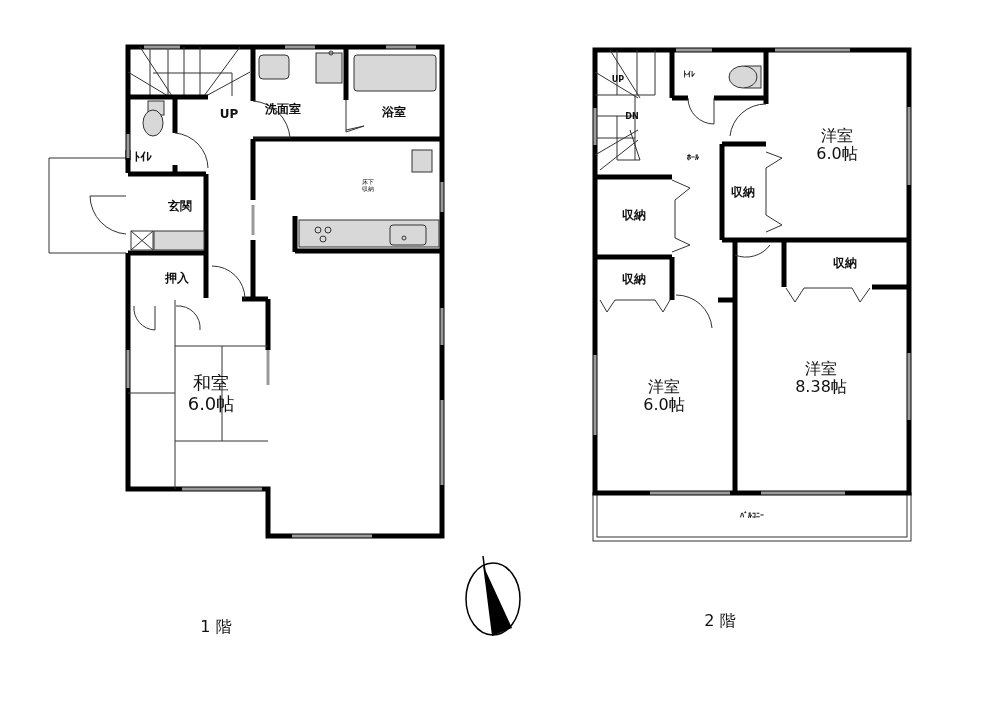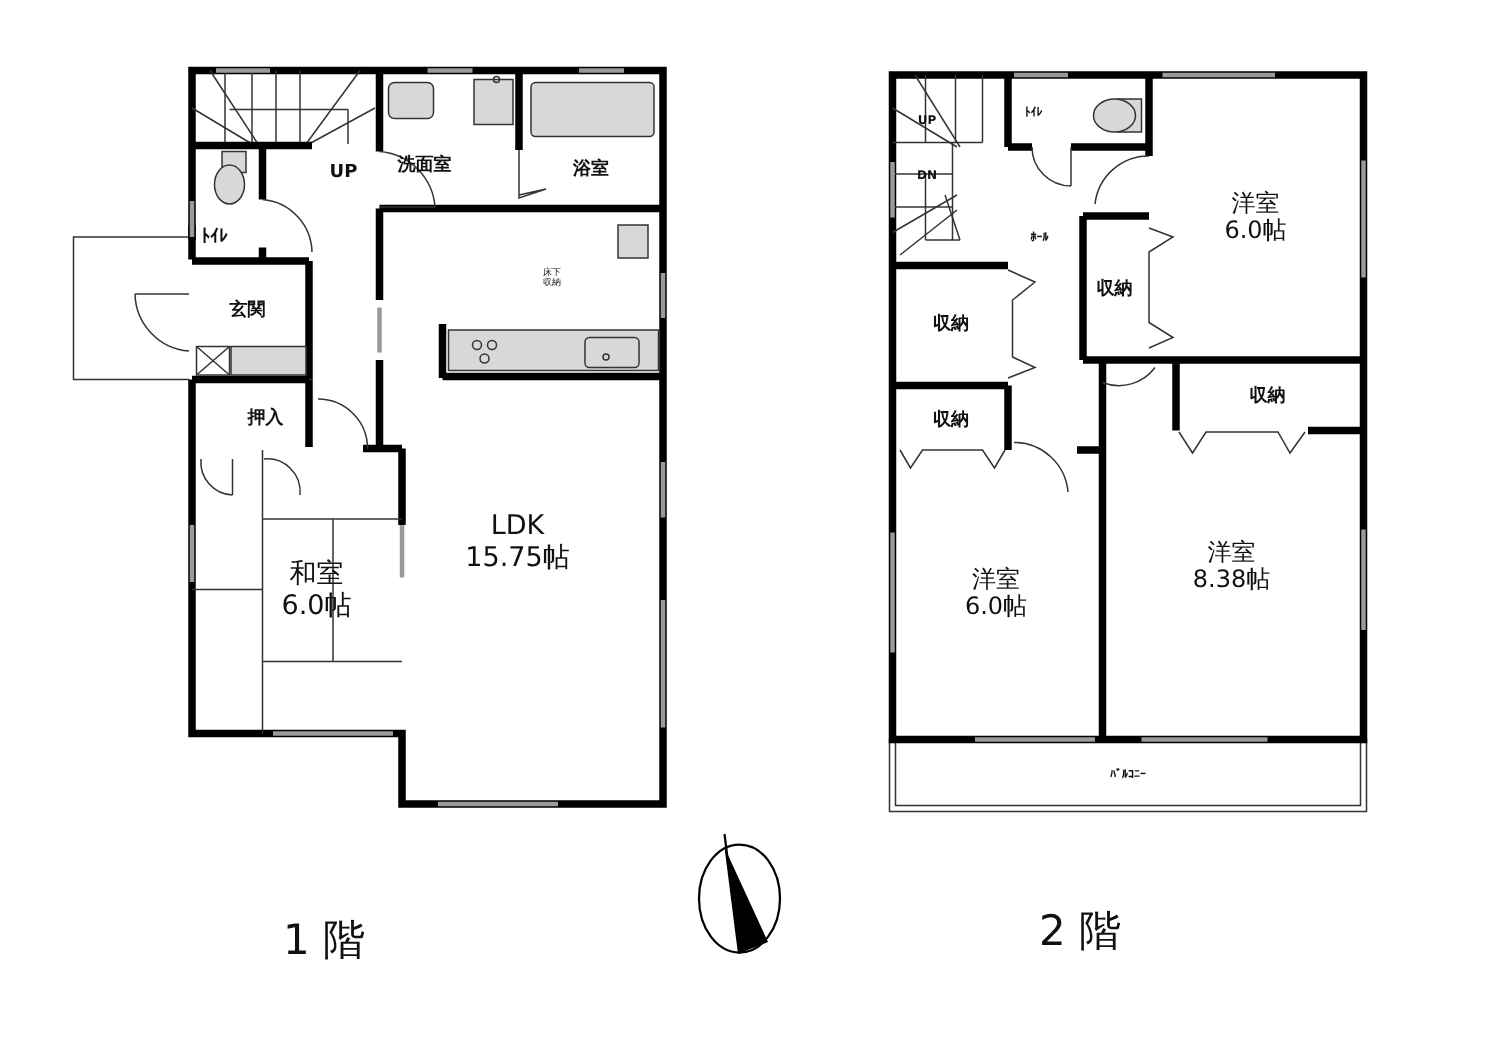--- a/index.html
+++ b/index.html
@@ -3,21 +3,21 @@
 <meta charset="utf-8">
 <style>
   html,body{margin:0;padding:0;background:#fff;}
   #stage{position:relative;width:1000px;height:706px;overflow:hidden;background:#fff;font-family:"DejaVu Sans","Liberation Sans",sans-serif;}
   svg{position:absolute;left:0;top:0;}
   .lbl{position:absolute;color:#111;white-space:nowrap;transform:translate(-50%,-50%);text-align:center;line-height:1.15;}
   .s{font-size:12px;font-weight:bold;}
   .xs{font-size:8px;font-weight:bold;}
   .m{font-size:18px;}
   .big{font-size:16px;}
-  .floor{font-size:28px;}
+  .floor{font-size:16px;}
   .ss{font-size:6px;}
 </style>
 </head>
 <body>
 
 <div id="stage">
 <svg width="1000" height="706" viewBox="0 0 1000 706">
 
   <g fill="none" stroke="#000">
 
@@ -190,38 +190,34 @@
     <ellipse cx="493" cy="599" rx="27" ry="36" fill="none" stroke="#000" stroke-width="1.5"></ellipse>
     <polygon points="483,565 492,636 512,628" fill="#000"></polygon>
     <line x1="483" y1="556" x2="485" y2="572" stroke="#000" stroke-width="1.5"></line>
   </g>
 </svg>
 
 <span class="lbl s" style="left:229px;top:115px">UP</span>
 <span class="lbl s" style="left:283px;top:110px">洗面室</span>
 <span class="lbl s" style="left:394px;top:113px">浴室</span>
 <span class="lbl s" style="left:143px;top:158px">ﾄｲﾚ</span>
-<span class="lbl s" style="left:165px;top:207px">玄関</span>
+<span class="lbl s" style="left:180px;top:207px">玄関</span>
 <span class="lbl s" style="left:177px;top:279px">押入</span>
 <div class="lbl ss" style="left:368px;top:186px">
       <div>床下</div>
       <div>収納</div>
     </div>
 <div class="lbl m" style="left:211px;top:394px">
       <div>和室</div>
       <div>6.0帖</div>
     </div>
-<div class="lbl m" style="left:345px;top:362px">
-      <div>LDK</div>
-      <div>15.75帖</div>
-    </div>
 <span class="lbl floor" style="left:216px;top:627px">1 階</span>
 
 <span class="lbl xs" style="left:618px;top:80px">UP</span>
-<span class="lbl xs" style="left:618px;top:117px">DN</span>
+<span class="lbl xs" style="left:632px;top:117px">DN</span>
 <span class="lbl xs" style="left:689px;top:75px">ﾄｲﾚ</span>
 <span class="lbl xs" style="left:693px;top:158px">ﾎｰﾙ</span>
 <span class="lbl s" style="left:634px;top:216px">収納</span>
 <span class="lbl s" style="left:634px;top:280px">収納</span>
 <span class="lbl s" style="left:743px;top:193px">収納</span>
 <span class="lbl s" style="left:845px;top:264px">収納</span>
 <div class="lbl big" style="left:837px;top:145px">
       <div>洋室</div>
       <div>6.0帖</div>
     </div>

